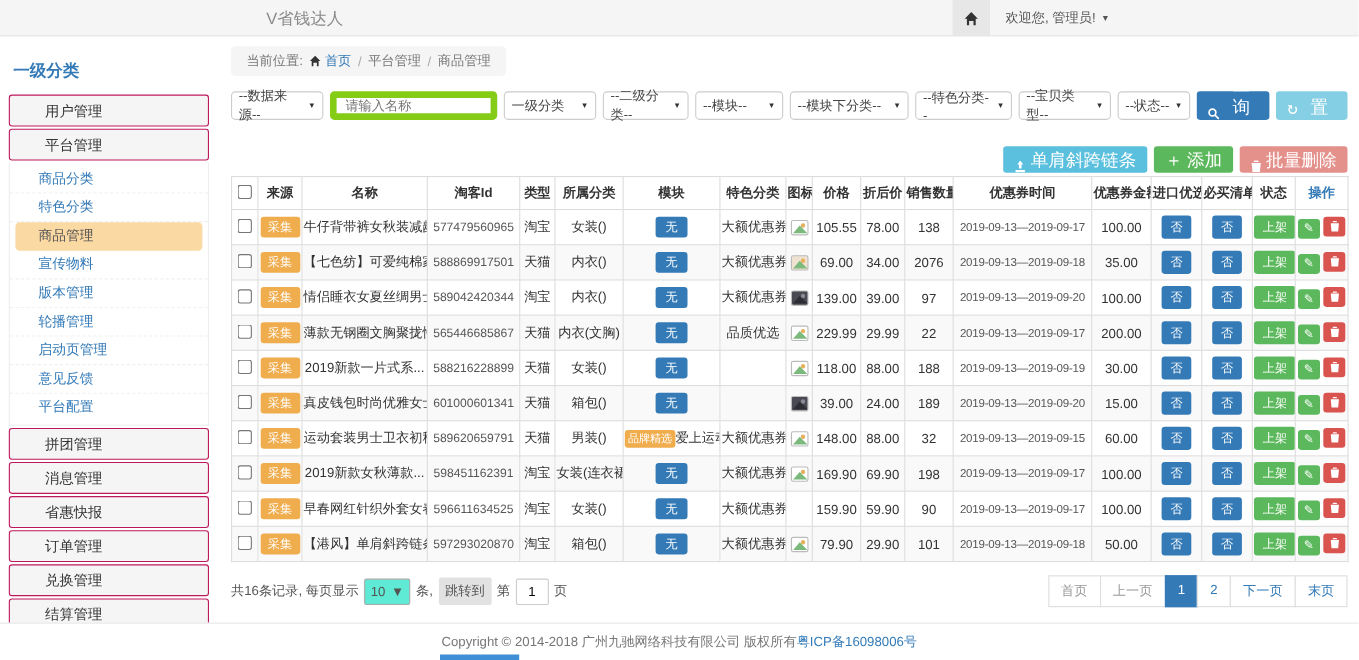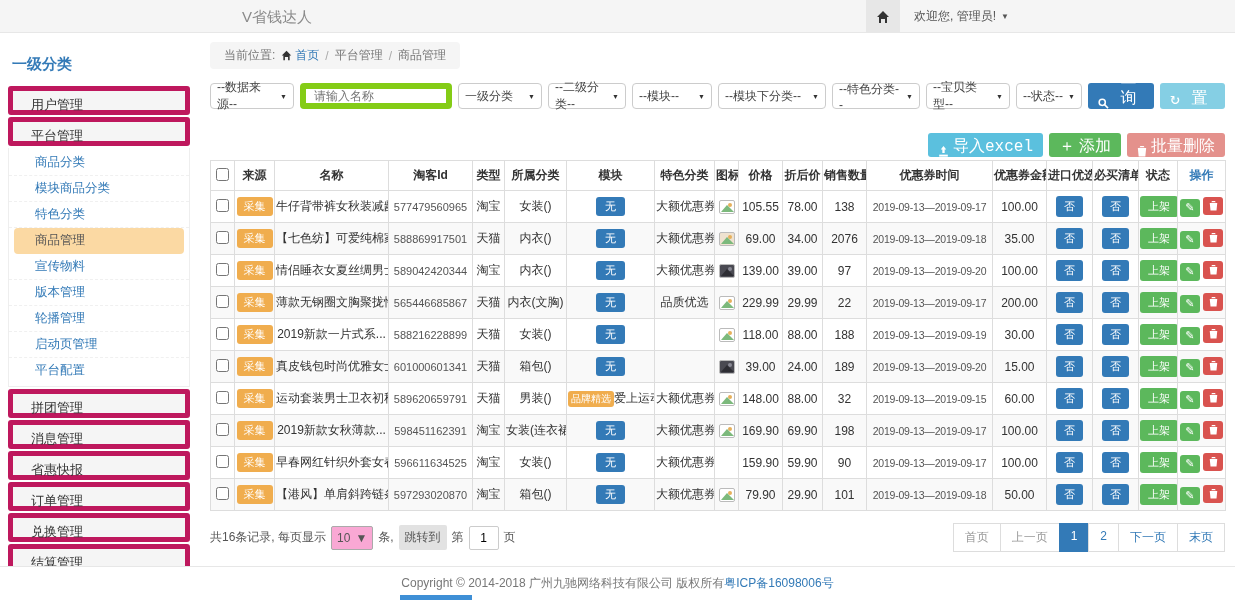--- a/index.html
+++ b/index.html
@@ -12,22 +12,22 @@
   .topbar-title { position:absolute; left:242px; top:8px; font-size:15px; color:#8a8a8a; }
   .topbar-right { position:absolute; left:866px; top:0; height:33px; display:flex; align-items:stretch; }
   .home-box { width:34px; display:flex; align-items:center; justify-content:center;
     background:#e7e7e7; cursor:pointer; }
   .welcome { display:flex; align-items:center; gap:5px; padding:0 14px; color:#555; cursor:pointer; }
   .caret-down { font-size:8px; color:#555; }
 
   
   .sidebar { position:absolute; left:8px; top:45px; width:182px; }
   .sidebar-title { color:#337ab7; font-size:15px; font-weight:bold; padding:10px 4px 12px 4px; }
-  .side-panel { height:29px; line-height:27px; margin-bottom:2px; padding-left:18px;
-    background:#f5f5f5; border:5px solid #be185d; border-radius:3px; color:#333;
+  .side-panel { height:29px; line-height:27px; margin-bottom:2px; padding-left:32px;
+    background:#f5f5f5; border:1px solid #be185d; border-radius:3px; color:#333;
     font-size:13px; cursor:pointer; }
   .side-sub { background:#fff; border:1px solid #eee; border-top:none; margin-bottom:2px; padding:2px 0; }
   .side-sub-item { height:26px; line-height:25px; padding-left:26px; color:#337ab7;
     font-size:12.5px; border-bottom:1px dashed #f0f0f0; cursor:pointer; }
   .side-sub-item:last-child { border-bottom:none;font-family:Liberation Serif, serif; }
   .side-sub-item.active { background:#fbd9a3; border-radius:4px; margin:0 5px; padding-left:21px;
     color:#555; border-bottom:none; }
 
   
   .main { position:absolute; left:210px; top:42px; width:1015px; }
@@ -83,21 +83,21 @@
     border-radius:50%; background:#e6b05c; }
   .thumb.light { background:#efe2d0; }
   .thumb.dark { background:#4a4a52; }
   .thumb.dark::after { border-bottom-color:#2d2d33; }
   .thumb.dark::before { background:#8a8a95; }
 
   
   .pagerow { display:flex; align-items:center; justify-content:space-between; margin-top:12px; }
   .pg-left { display:flex; align-items:center; gap:5px; color:#555; }
   .pg-sel { height:24px; border:1px solid #aaa; border-radius:2px; display:inline-flex;
-    align-items:center; gap:5px; padding:0 5px; background:#f9a8d4; cursor:pointer; }
+    align-items:center; gap:5px; padding:0 5px; background:#5eead4; cursor:pointer; }
   .pg-jump { background:#e2e2e2; border-radius:2px; padding:4px 6px; color:#555; cursor:pointer; }
   .pg-input { width:30px; height:24px; border:1px solid #ccc; border-radius:2px;
     text-align:center; font-size:12px; font-family:inherit; }
   .pager { display:flex; }
   .page-btn { border:1px solid #ddd; margin-left:-1px; padding:5px 11px; color:#337ab7;
     background:#fff; cursor:pointer; }
   .page-btn.muted { color:#999; }
   .page-btn.active { background:#337ab7; color:#fff; border-color:#337ab7; }
 
   
@@ -127,27 +127,27 @@
   </div>
 </div>
 
 <div class="sidebar">
   <div class="sidebar-title">一级分类</div>
   <div>
       <div class="side-panel">用户管理</div>
       <div class="side-panel">平台管理</div>
       <div class="side-sub">
         <div class="side-sub-item">商品分类</div>
-        <div class="side-sub-item">模块商品分类</div>
         <div class="side-sub-item">特色分类</div>
         <div class="side-sub-item active">商品管理</div>
         <div class="side-sub-item">宣传物料</div>
         <div class="side-sub-item">版本管理</div>
         <div class="side-sub-item">轮播管理</div>
         <div class="side-sub-item">启动页管理</div>
+        <div class="side-sub-item">意见反馈</div>
         <div class="side-sub-item">平台配置</div>
       </div>
       <div class="side-panel">拼团管理</div>
       <div class="side-panel">消息管理</div>
       <div class="side-panel">省惠快报</div>
       <div class="side-panel">订单管理</div>
       <div class="side-panel">兑换管理</div>
       <div class="side-panel">结算管理</div>
     </div>
 </div>
@@ -214,21 +214,21 @@
       <span>重置</span>
     </button>
   </div>
 
   <div class="actions">
     <button class="btn btn-import">
       <svg class="icon-svg" width="11" height="11" viewBox="0 0 14 14" fill="#fff">
           <path d="M7 0l3.5 4.5H8.5V9h-3V4.5H3.5L7 0z"></path>
           <path d="M1.5 11h11v2.5h-11z"></path>
         </svg>
-      <span>导入excel</span>
+      <span>单肩斜跨链条</span>
     </button>
     <button class="btn btn-add">
       <span>＋</span>
       <span>添加</span>
     </button>
     <button class="btn btn-batchdel">
       <svg class="icon-svg" width="10" height="12" viewBox="0 0 12 14" fill="#fff">
           <path d="M1 3.5h10l-1 10H2l-1-10zM4 1h4l1 1.5H3L4 1z"></path>
         </svg>
       <span>批量删除</span>

